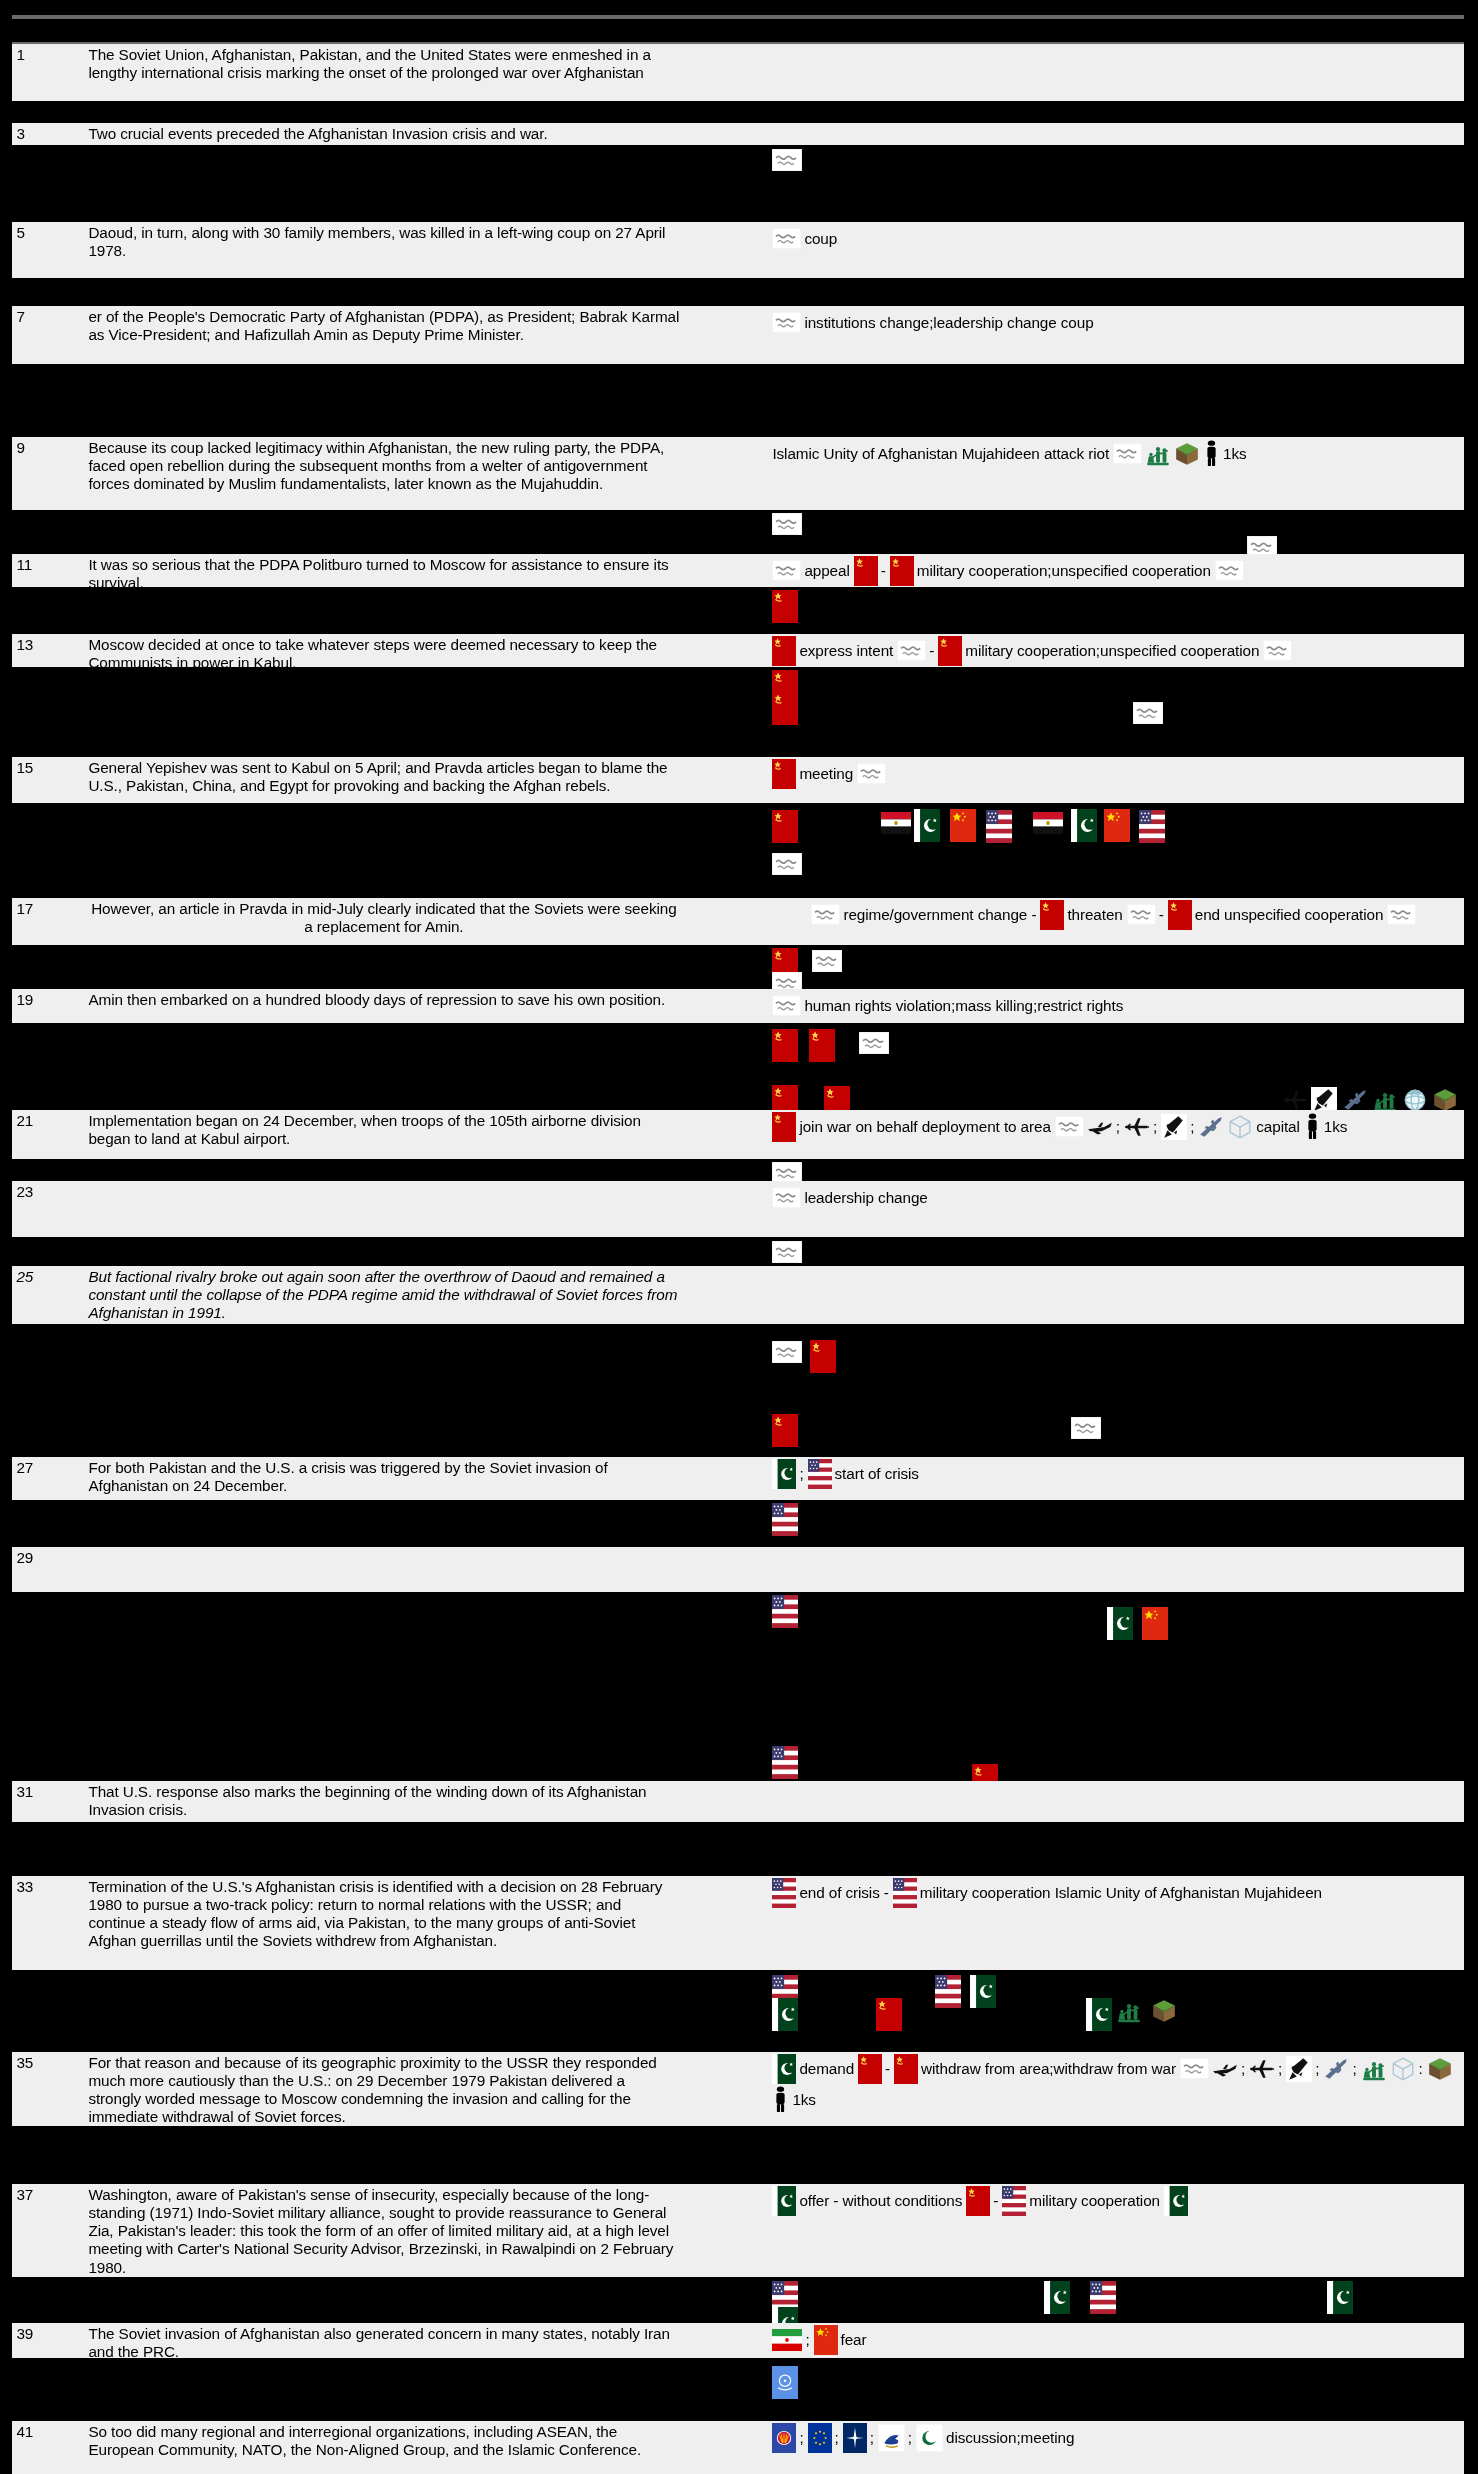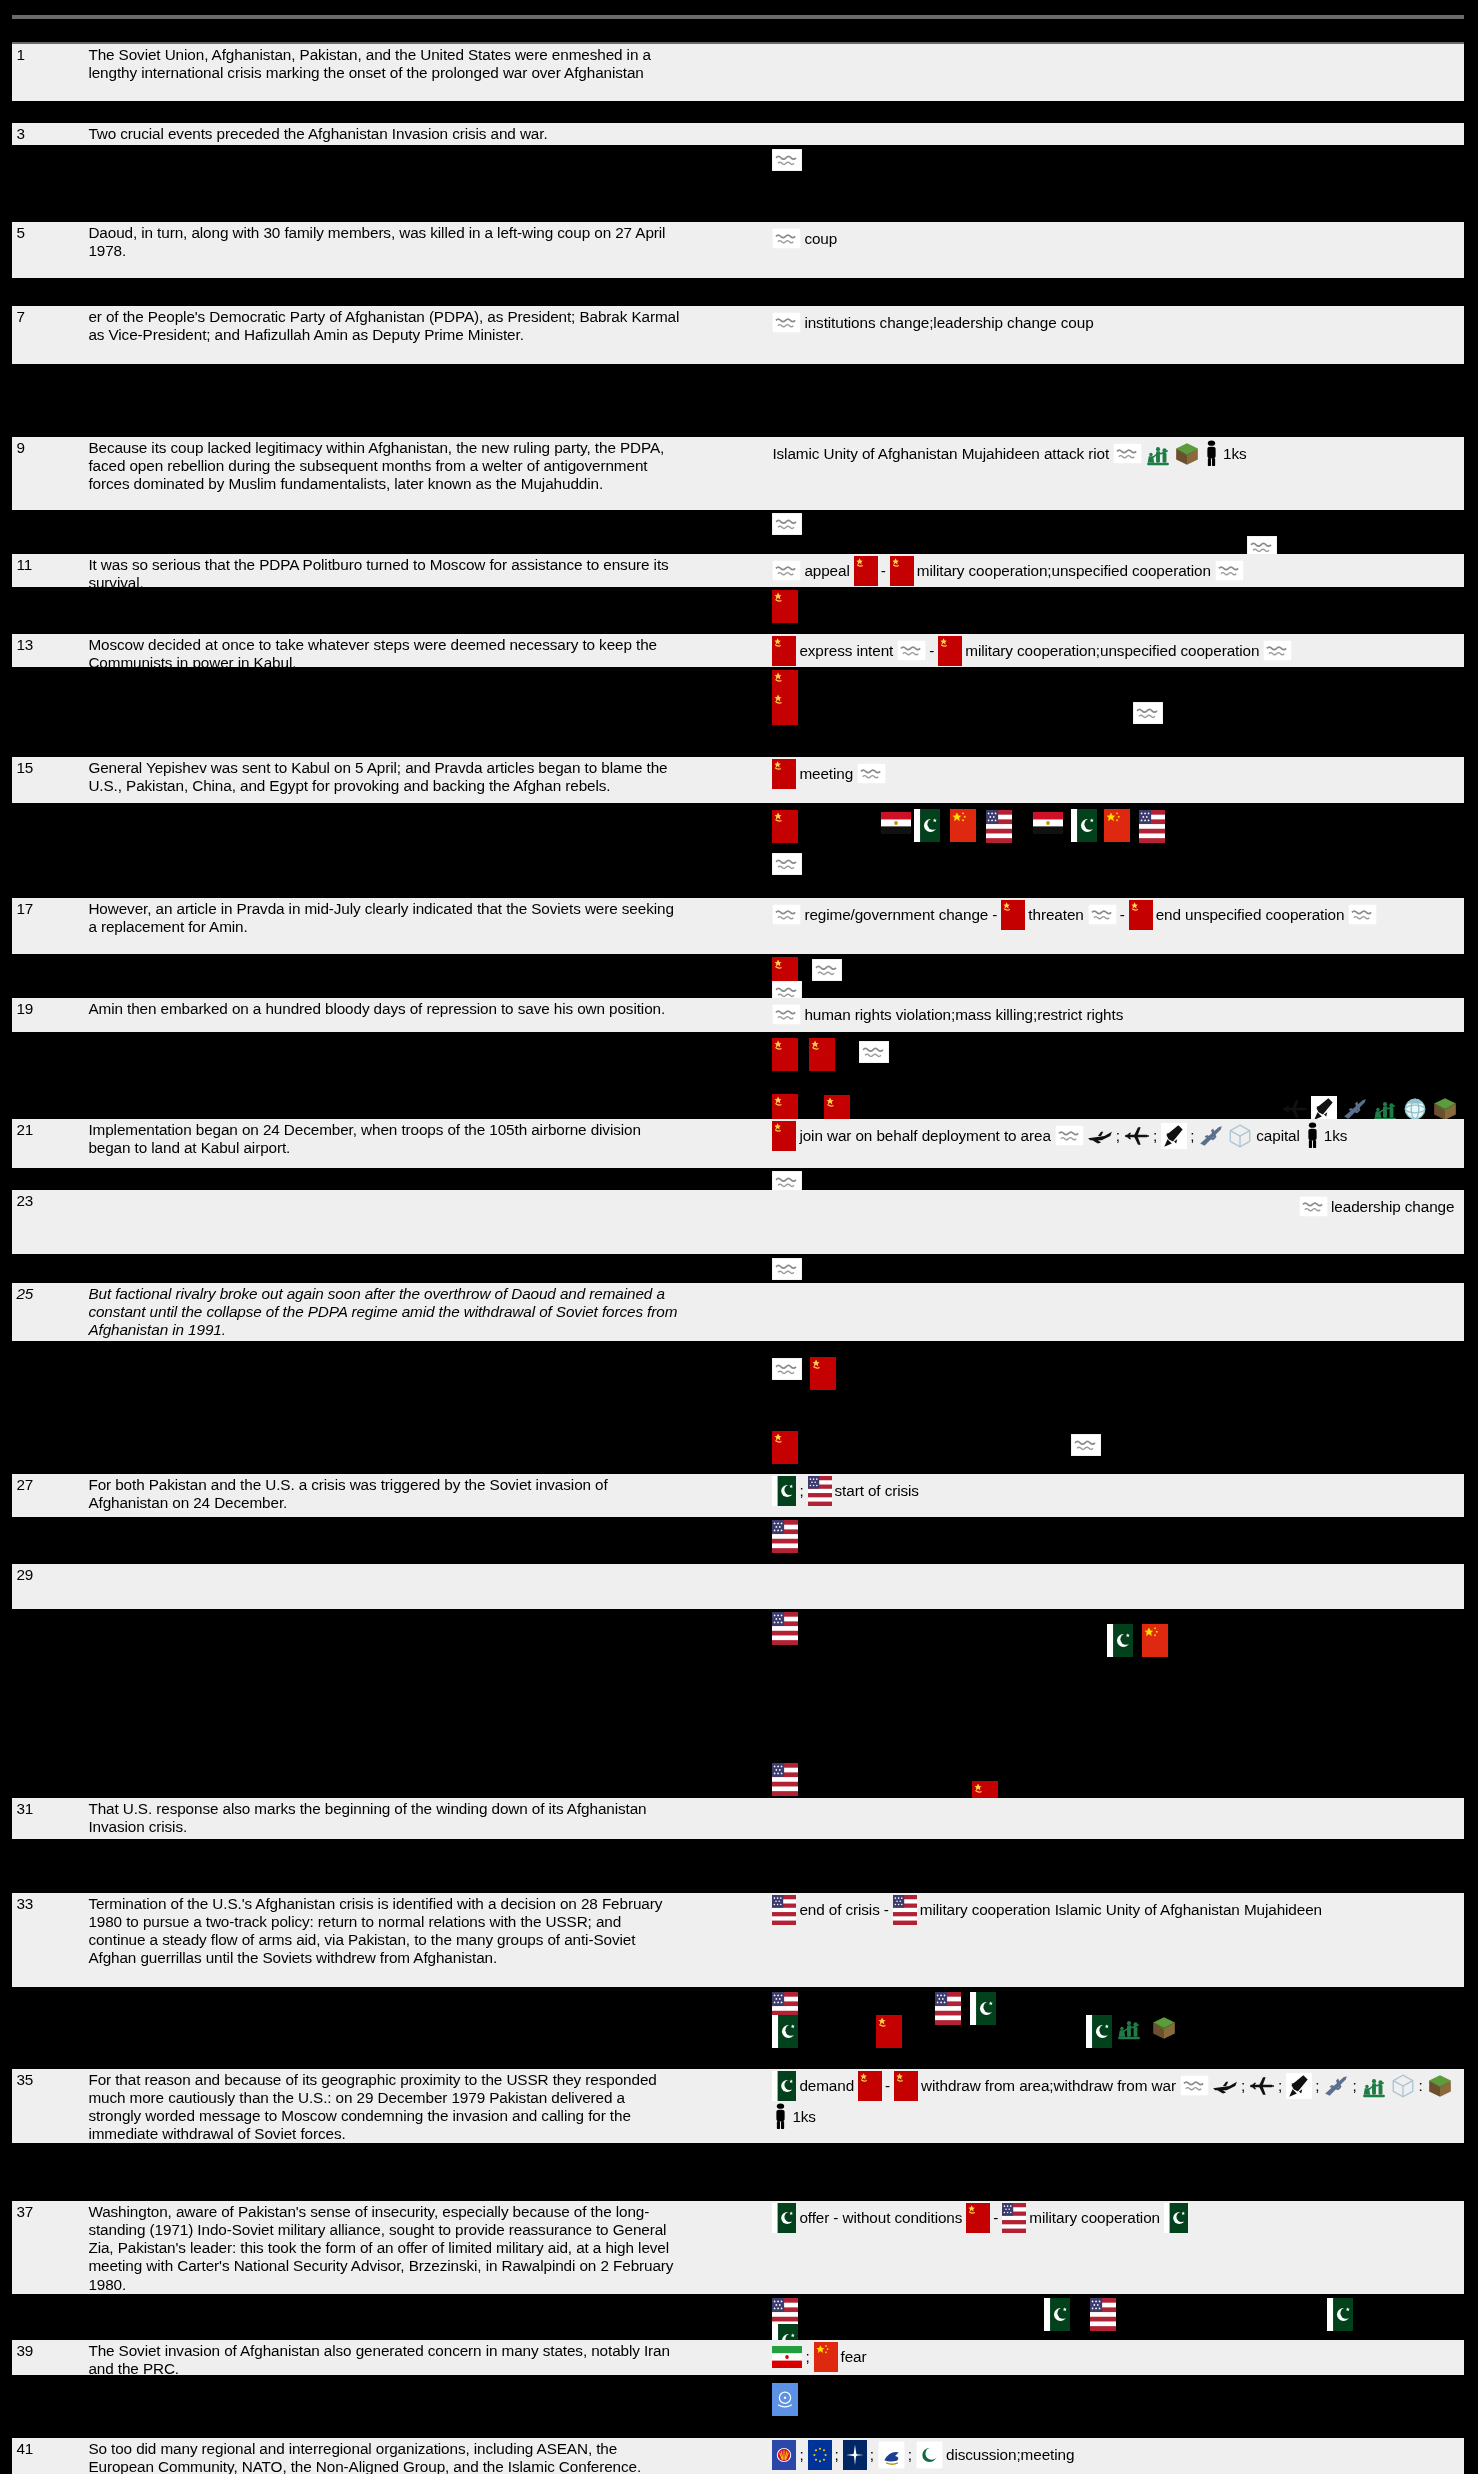--- a/index.html
+++ b/index.html
@@ -318,21 +318,21 @@
           </svg>
         </span>
         <span class="ic tk fafg abs" style="left: 760px; top: 50px;">
           <svg viewBox="0 0 30 20" preserveAspectRatio="none" xmlns="http://www.w3.org/2000/svg">
             <rect width="30" height="20" fill="#fff" stroke="#d8d8d8" stroke-width="0.6"></rect>
             <path d="M4 8q2.5-2.5 5 0t5 0 5 0 5 0" stroke="#8a8a8a" stroke-width="1.6" fill="none"></path>
             <path d="M6 13q2-2 4 0t4 0 4 0 4 0" stroke="#9a9a9a" stroke-width="1.3" fill="none"></path>
           </svg>
         </span>
       </div>
-      <div class="row light" style="height: 56px;">
+      <div class="row light" style="height: 47px; text-align: center;">
         <span class="num">17</span>
         <div class="sent">However, an article in Pravda in mid-July clearly indicated that the Soviets were seeking a replacement for Amin.</div>
         <div class="ann"><span class="ic tk fafg"><svg viewBox="0 0 30 20" preserveAspectRatio="none" xmlns="http://www.w3.org/2000/svg">
               <rect width="30" height="20" fill="#fff" stroke="#d8d8d8" stroke-width="0.6"></rect>
               <path d="M4 8q2.5-2.5 5 0t5 0 5 0 5 0" stroke="#8a8a8a" stroke-width="1.6" fill="none"></path>
               <path d="M6 13q2-2 4 0t4 0 4 0 4 0" stroke="#9a9a9a" stroke-width="1.3" fill="none"></path>
             </svg></span><span class="tk txt">regime/government change -</span><span class="ic tk fv"><svg viewBox="0 0 30 38" preserveAspectRatio="none" xmlns="http://www.w3.org/2000/svg">
               <rect width="30" height="38" fill="#c40000"></rect>
               <path fill="#ffd24a" d="M7 3 L8.4 5.8 L11 6 L9 7.8 L9.6 11 L7 9 L4.4 11 L5 7.8 L3 6 L5.6 5.8 Z"></path>
               <path d="M4 11q4 3 7 1" stroke="#ffd24a" stroke-width="1.4" fill="none"></path>
@@ -537,21 +537,21 @@
       </div>
       <div class="row dark" style="height: 22px;">
         <span class="ic tk fafg abs" style="left: 760px; top: 3px;">
           <svg viewBox="0 0 30 20" preserveAspectRatio="none" xmlns="http://www.w3.org/2000/svg">
             <rect width="30" height="20" fill="#fff" stroke="#d8d8d8" stroke-width="0.6"></rect>
             <path d="M4 8q2.5-2.5 5 0t5 0 5 0 5 0" stroke="#8a8a8a" stroke-width="1.6" fill="none"></path>
             <path d="M6 13q2-2 4 0t4 0 4 0 4 0" stroke="#9a9a9a" stroke-width="1.3" fill="none"></path>
           </svg>
         </span>
       </div>
-      <div class="row light" style="height: 64px; text-align: right;">
+      <div class="row light" style="height: 56px;">
         <span class="num">23</span>
         <div class="ann"><span class="ic tk fafg"><svg viewBox="0 0 30 20" preserveAspectRatio="none" xmlns="http://www.w3.org/2000/svg">
               <rect width="30" height="20" fill="#fff" stroke="#d8d8d8" stroke-width="0.6"></rect>
               <path d="M4 8q2.5-2.5 5 0t5 0 5 0 5 0" stroke="#8a8a8a" stroke-width="1.6" fill="none"></path>
               <path d="M6 13q2-2 4 0t4 0 4 0 4 0" stroke="#9a9a9a" stroke-width="1.3" fill="none"></path>
             </svg></span><span class="tk txt">leadership change</span></div>
       </div>
       <div class="row dark" style="height: 29px;">
         <span class="ic tk fafg abs" style="left: 760px; top: 3.5px;">
           <svg viewBox="0 0 30 20" preserveAspectRatio="none" xmlns="http://www.w3.org/2000/svg">

